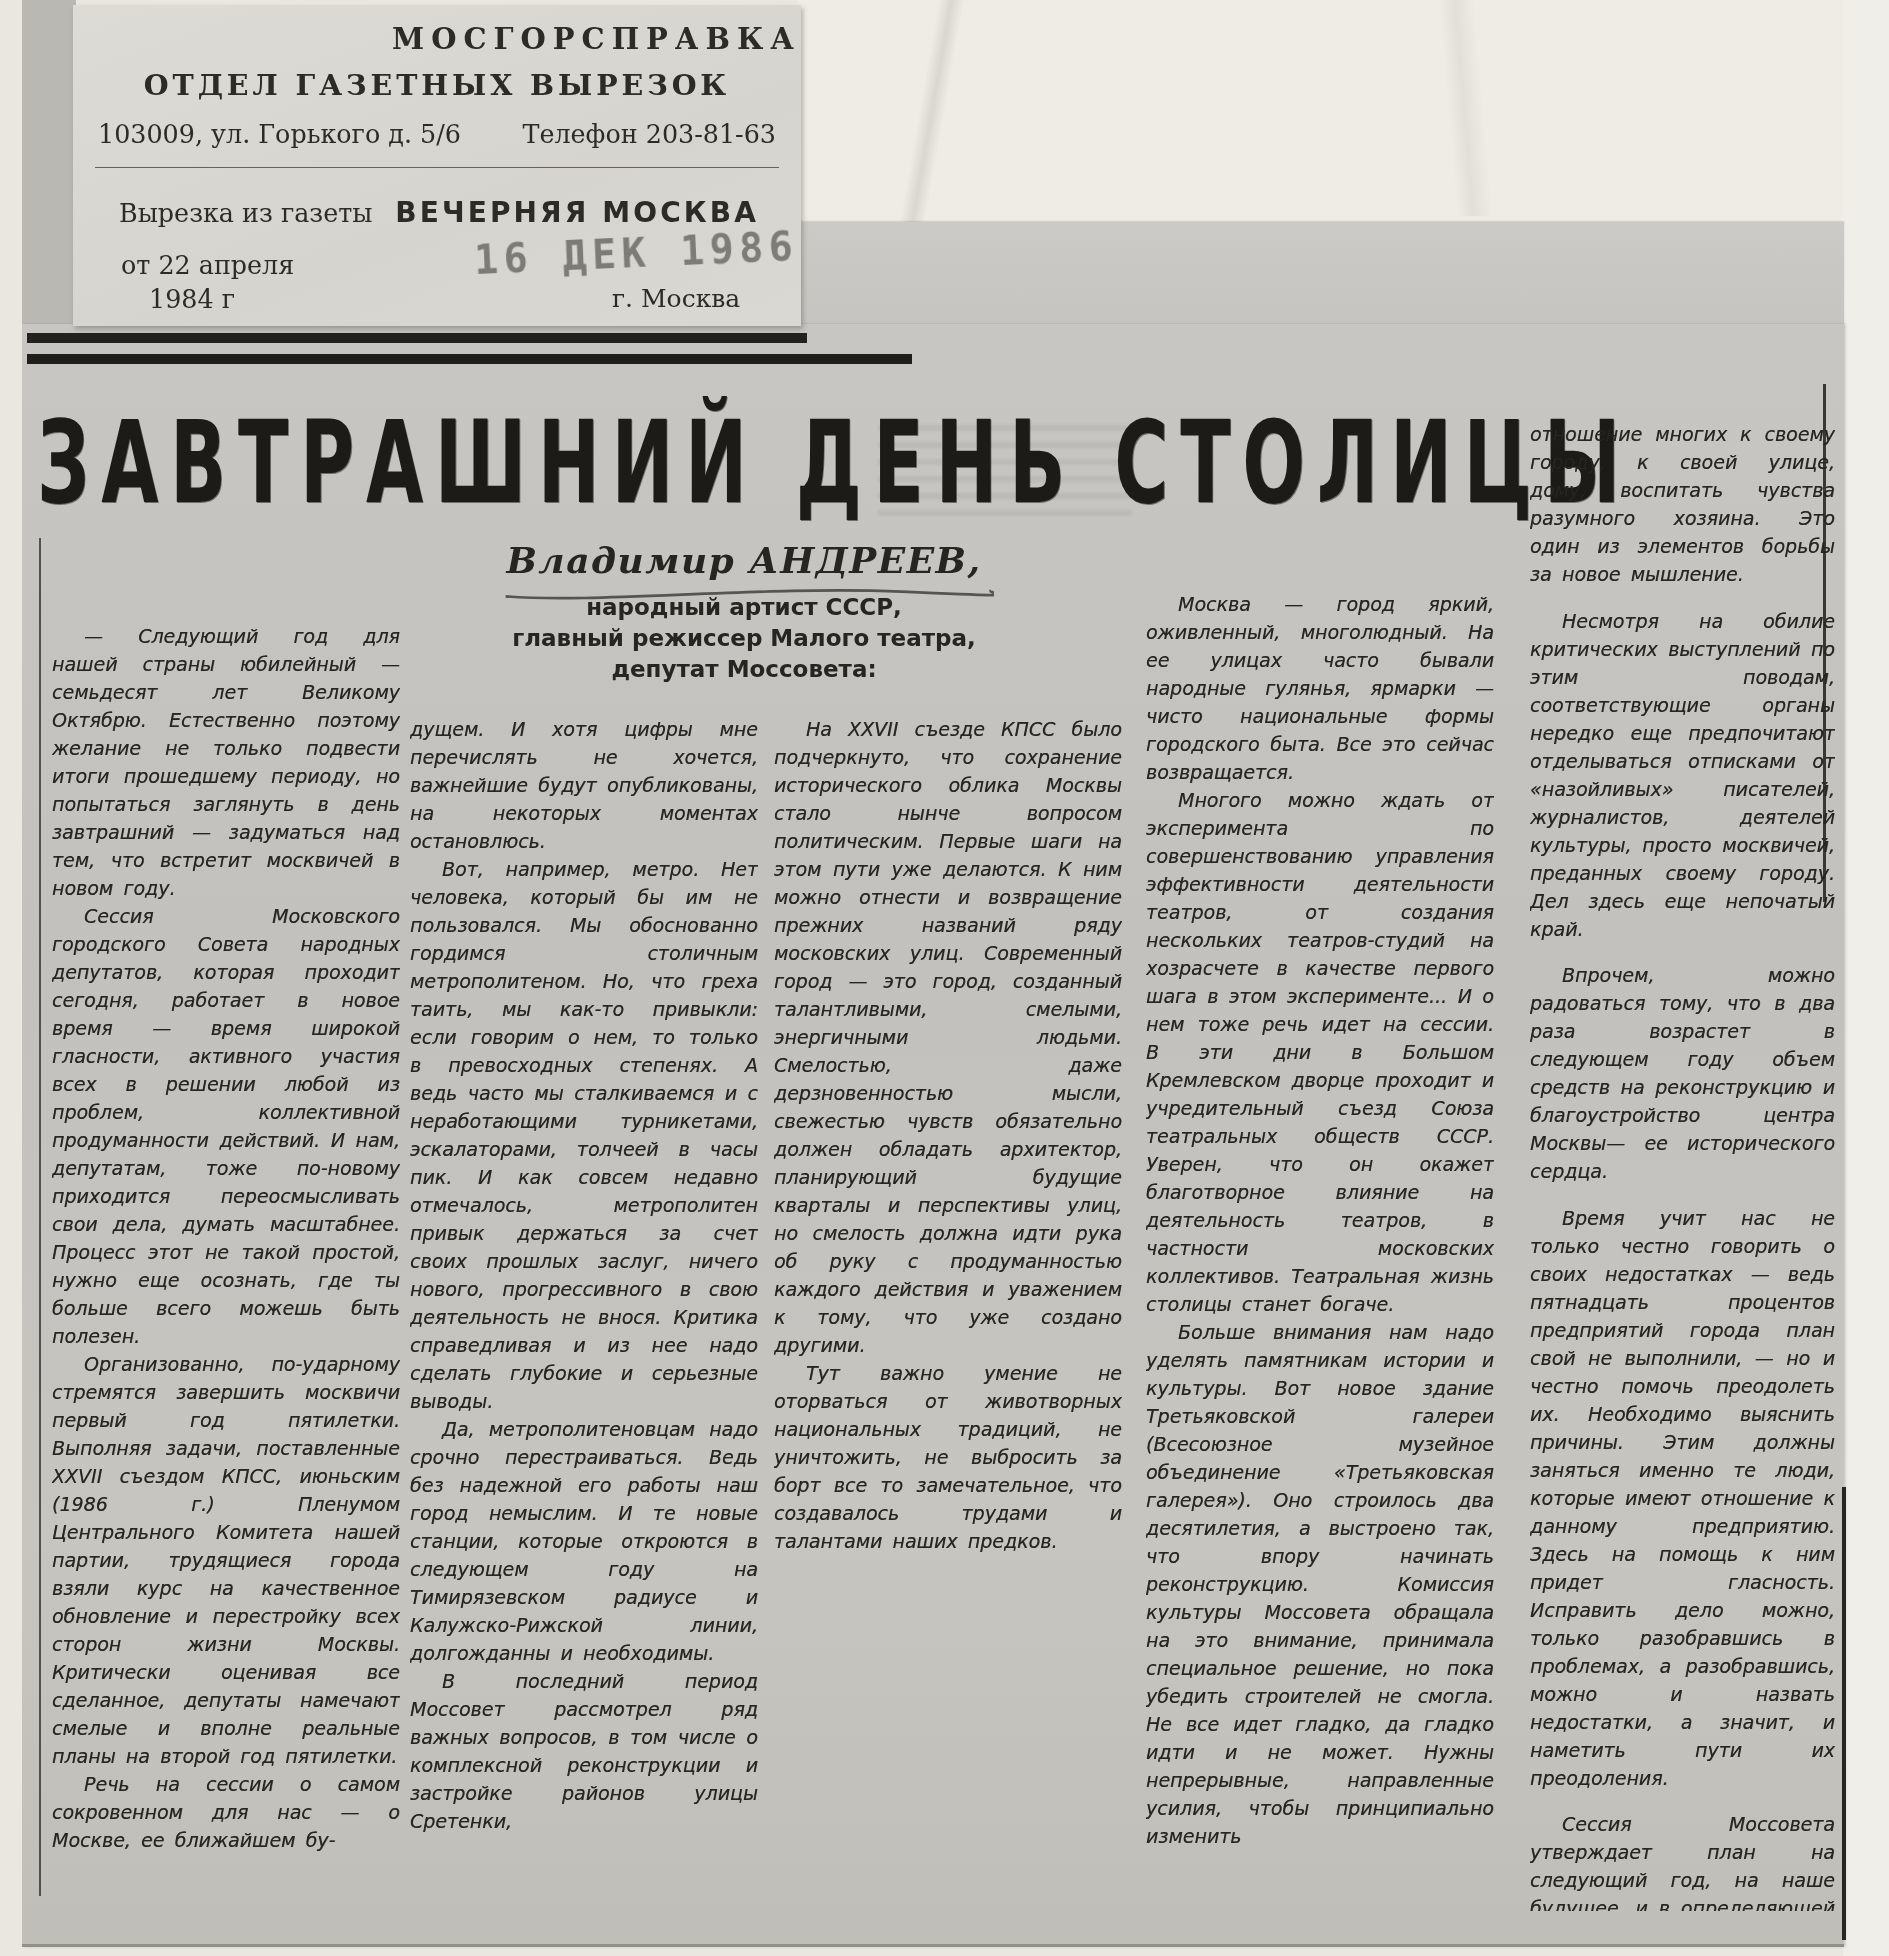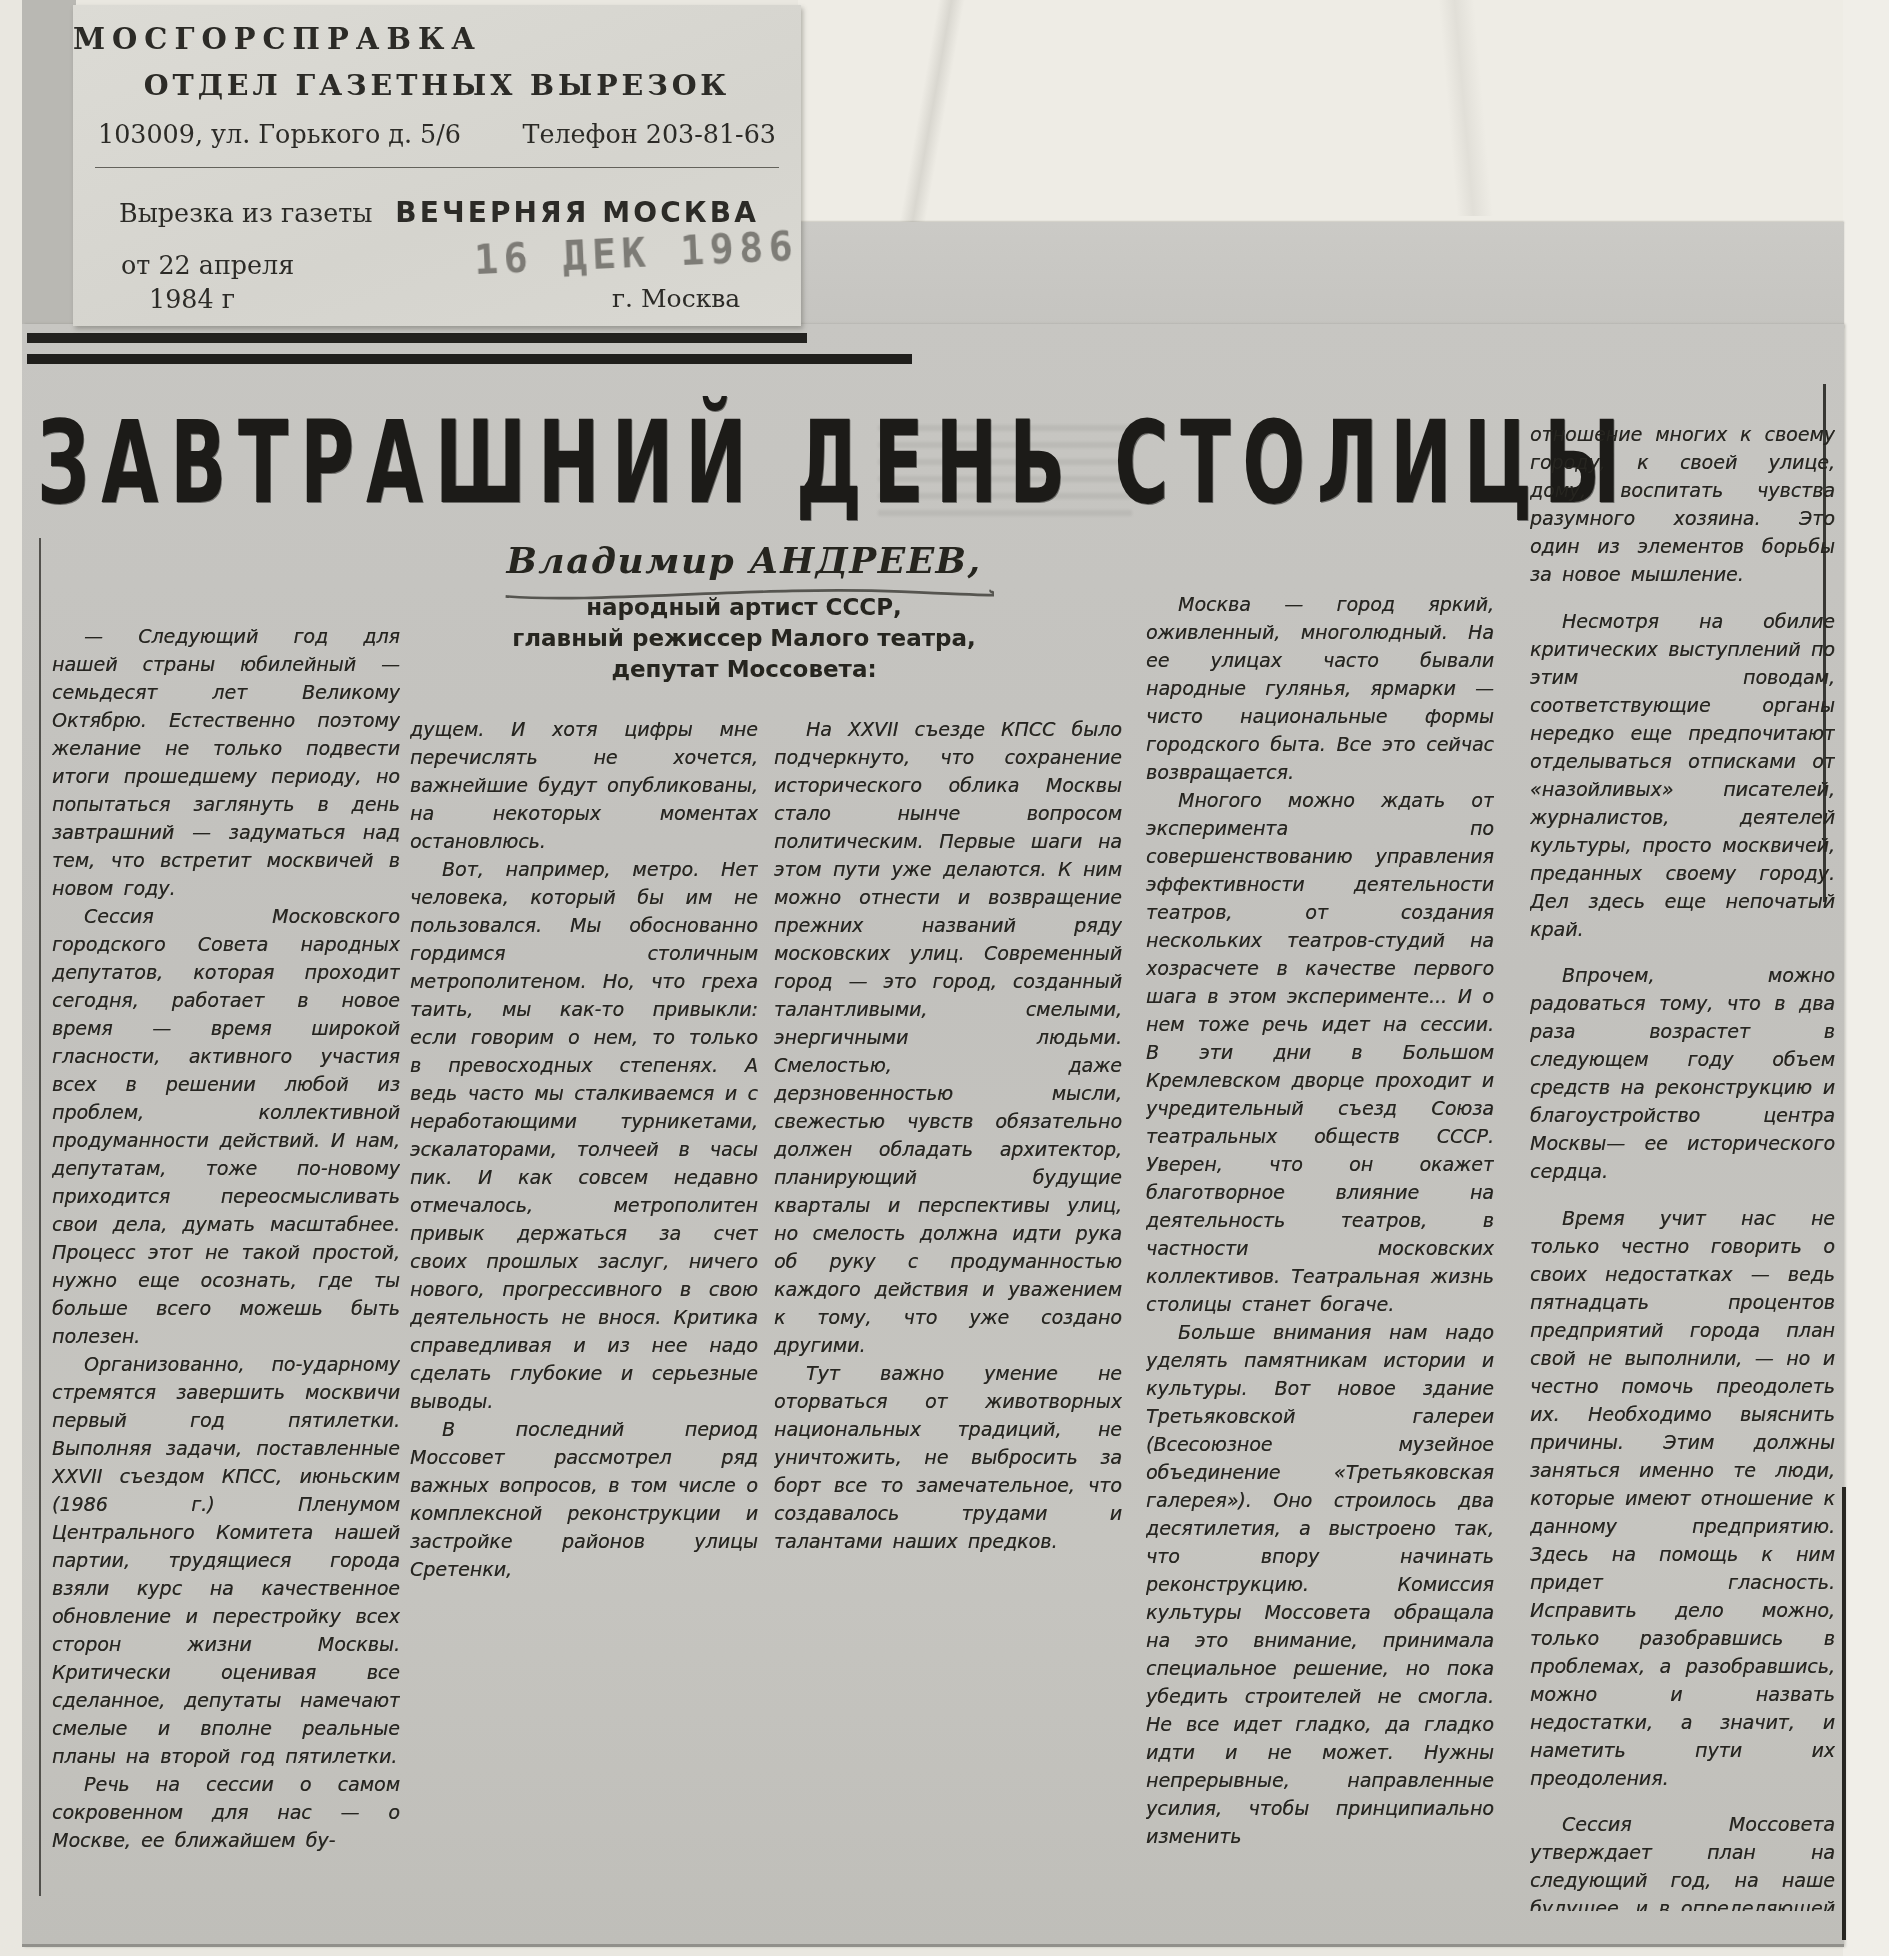--- a/index.html
+++ b/index.html
@@ -26,21 +26,21 @@
   .clip-left-sliver{position:absolute;left:21.6px;top:0;width:54px;height:327px;
     background:#b9b8b3;}
   .ghost-smudge{position:absolute;left:878px;top:425px;width:254px;height:100px;opacity:.08;
     background:repeating-linear-gradient(180deg,#3a3a36 0 6.2px,transparent 6.2px 17px);
     filter:blur(1.5px);}
   
   .stamp-card{position:absolute;left:73px;top:4.6px;width:728px;height:321px;
     background:linear-gradient(160deg,#dcdbd5 0%,#d5d4ce 60%,#d9d8d2 100%);
     box-shadow:2.3px 3.1px 4.6px rgba(70,68,60,.35);
     font-family:"DejaVu Serif","Liberation Serif",serif;color:#2c2b27;}
-  .stamp-org{position:absolute;left:0;top:17px;width:100%;text-align:left;
+  .stamp-org{position:absolute;left:0;top:17px;width:100%;text-align:right;
     font-size:29px;font-weight:bold;letter-spacing:7px;}
   .stamp-dept{position:absolute;left:0;top:63px;width:100%;text-align:center;
     font-size:28.5px;font-weight:bold;letter-spacing:3.9px;}
   .stamp-addr-row{position:absolute;left:25px;top:114px;width:678px;display:flex;justify-content:space-between;
     font-size:25.4px;}
   .stamp-divider{position:absolute;left:21.6px;top:162px;width:684px;height:0;border-top:1.5px solid rgba(50,48,42,.7);}
   .stamp-src-row{position:absolute;left:46px;top:191px;width:640px;display:flex;justify-content:space-between;align-items:baseline;}
   .stamp-src-label{font-size:25.4px;}
   .stamp-paper-name{font-size:28px;font-weight:bold;letter-spacing:3.1px;font-family:"DejaVu Sans",sans-serif;}
   .stamp-date-1{position:absolute;left:48px;top:245px;font-size:25.4px;}
@@ -139,20 +139,21 @@
 <div class="col col-1">
   <p>— Следующий год для нашей страны юбилейный — семьдесят лет Великому Октябрю. Естественно поэтому желание не только подвести итоги прошедшему периоду, но попытаться заглянуть в день завтрашний — задуматься над тем, что встретит москвичей в новом году.</p>
   <p>Сессия Московского городского Совета народных депутатов, которая проходит сегодня, работает в новое время — время широкой гласности, активного участия всех в решении любой из проблем, коллективной продуманности действий. И нам, депутатам, тоже по-новому приходится переосмысливать свои дела, думать масштабнее. Процесс этот не такой простой, нужно еще осознать, где ты больше всего можешь быть полезен.</p>
   <p>Организованно, по-ударному стремятся завершить москвичи первый год пятилетки. Выполняя задачи, поставленные XXVII съездом КПСС, июньским (1986 г.) Пленумом Центрального Комитета нашей партии, трудящиеся города взяли курс на качественное обновление и перестройку всех сторон жизни Москвы. Критически оценивая все сделанное, депутаты намечают смелые и вполне реальные планы на второй год пятилетки.</p>
   <p>Речь на сессии о самом сокровенном для нас — о Москве, ее ближайшем бу-</p>
 </div>
 
 <div class="col col-2">
   <p class="noindent">дущем. И хотя цифры мне перечислять не хочется, важнейшие будут опубликованы, на некоторых моментах остановлюсь.</p>
   <p>Вот, например, метро. Нет человека, который бы им не пользовался. Мы обоснованно гордимся столичным метрополитеном. Но, что греха таить, мы как-то привыкли: если говорим о нем, то только в превосходных степенях. А ведь часто мы сталкиваемся и с неработающими турникетами, эскалаторами, толчеей в часы пик. И как совсем недавно отмечалось, метрополитен привык держаться за счет своих прошлых заслуг, ничего нового, прогрессивного в свою деятельность не внося. Критика справедливая и из нее надо сделать глубокие и серьезные выводы.</p>
+  <p>Да, метрополитеновцам надо срочно перестраиваться. Ведь без надежной его работы наш город немыслим. И те новые станции, которые откроются в следующем году на Тимирязевском радиусе и Калужско-Рижской линии, долгожданны и необходимы.</p>
   <p>В последний период Моссовет рассмотрел ряд важных вопросов, в том числе о комплексной реконструкции и застройке районов улицы Сретенки,</p>
 </div>
 
 <div class="col col-3">
   <p>На XXVII съезде КПСС было подчеркнуто, что сохранение исторического облика Москвы стало нынче вопросом политическим. Первые шаги на этом пути уже делаются. К ним можно отнести и возвращение прежних названий ряду московских улиц. Современный город — это город, созданный талантливыми, смелыми, энергичными людьми. Смелостью, даже дерзновенностью мысли, свежестью чувств обязательно должен обладать архитектор, планирующий будущие кварталы и перспективы улиц, но смелость должна идти рука об руку с продуманностью каждого действия и уважением к тому, что уже создано другими.</p>
   <p>Тут важно умение не оторваться от животворных национальных традиций, не уничтожить, не выбросить за борт все то замечательное, что создавалось трудами и талантами наших предков.</p>
 </div>
 
 <div class="col col-4">
   <p>Москва — город яркий, оживленный, многолюдный. На ее улицах часто бывали народные гулянья, ярмарки — чисто национальные формы городского быта. Все это сейчас возвращается.</p>

